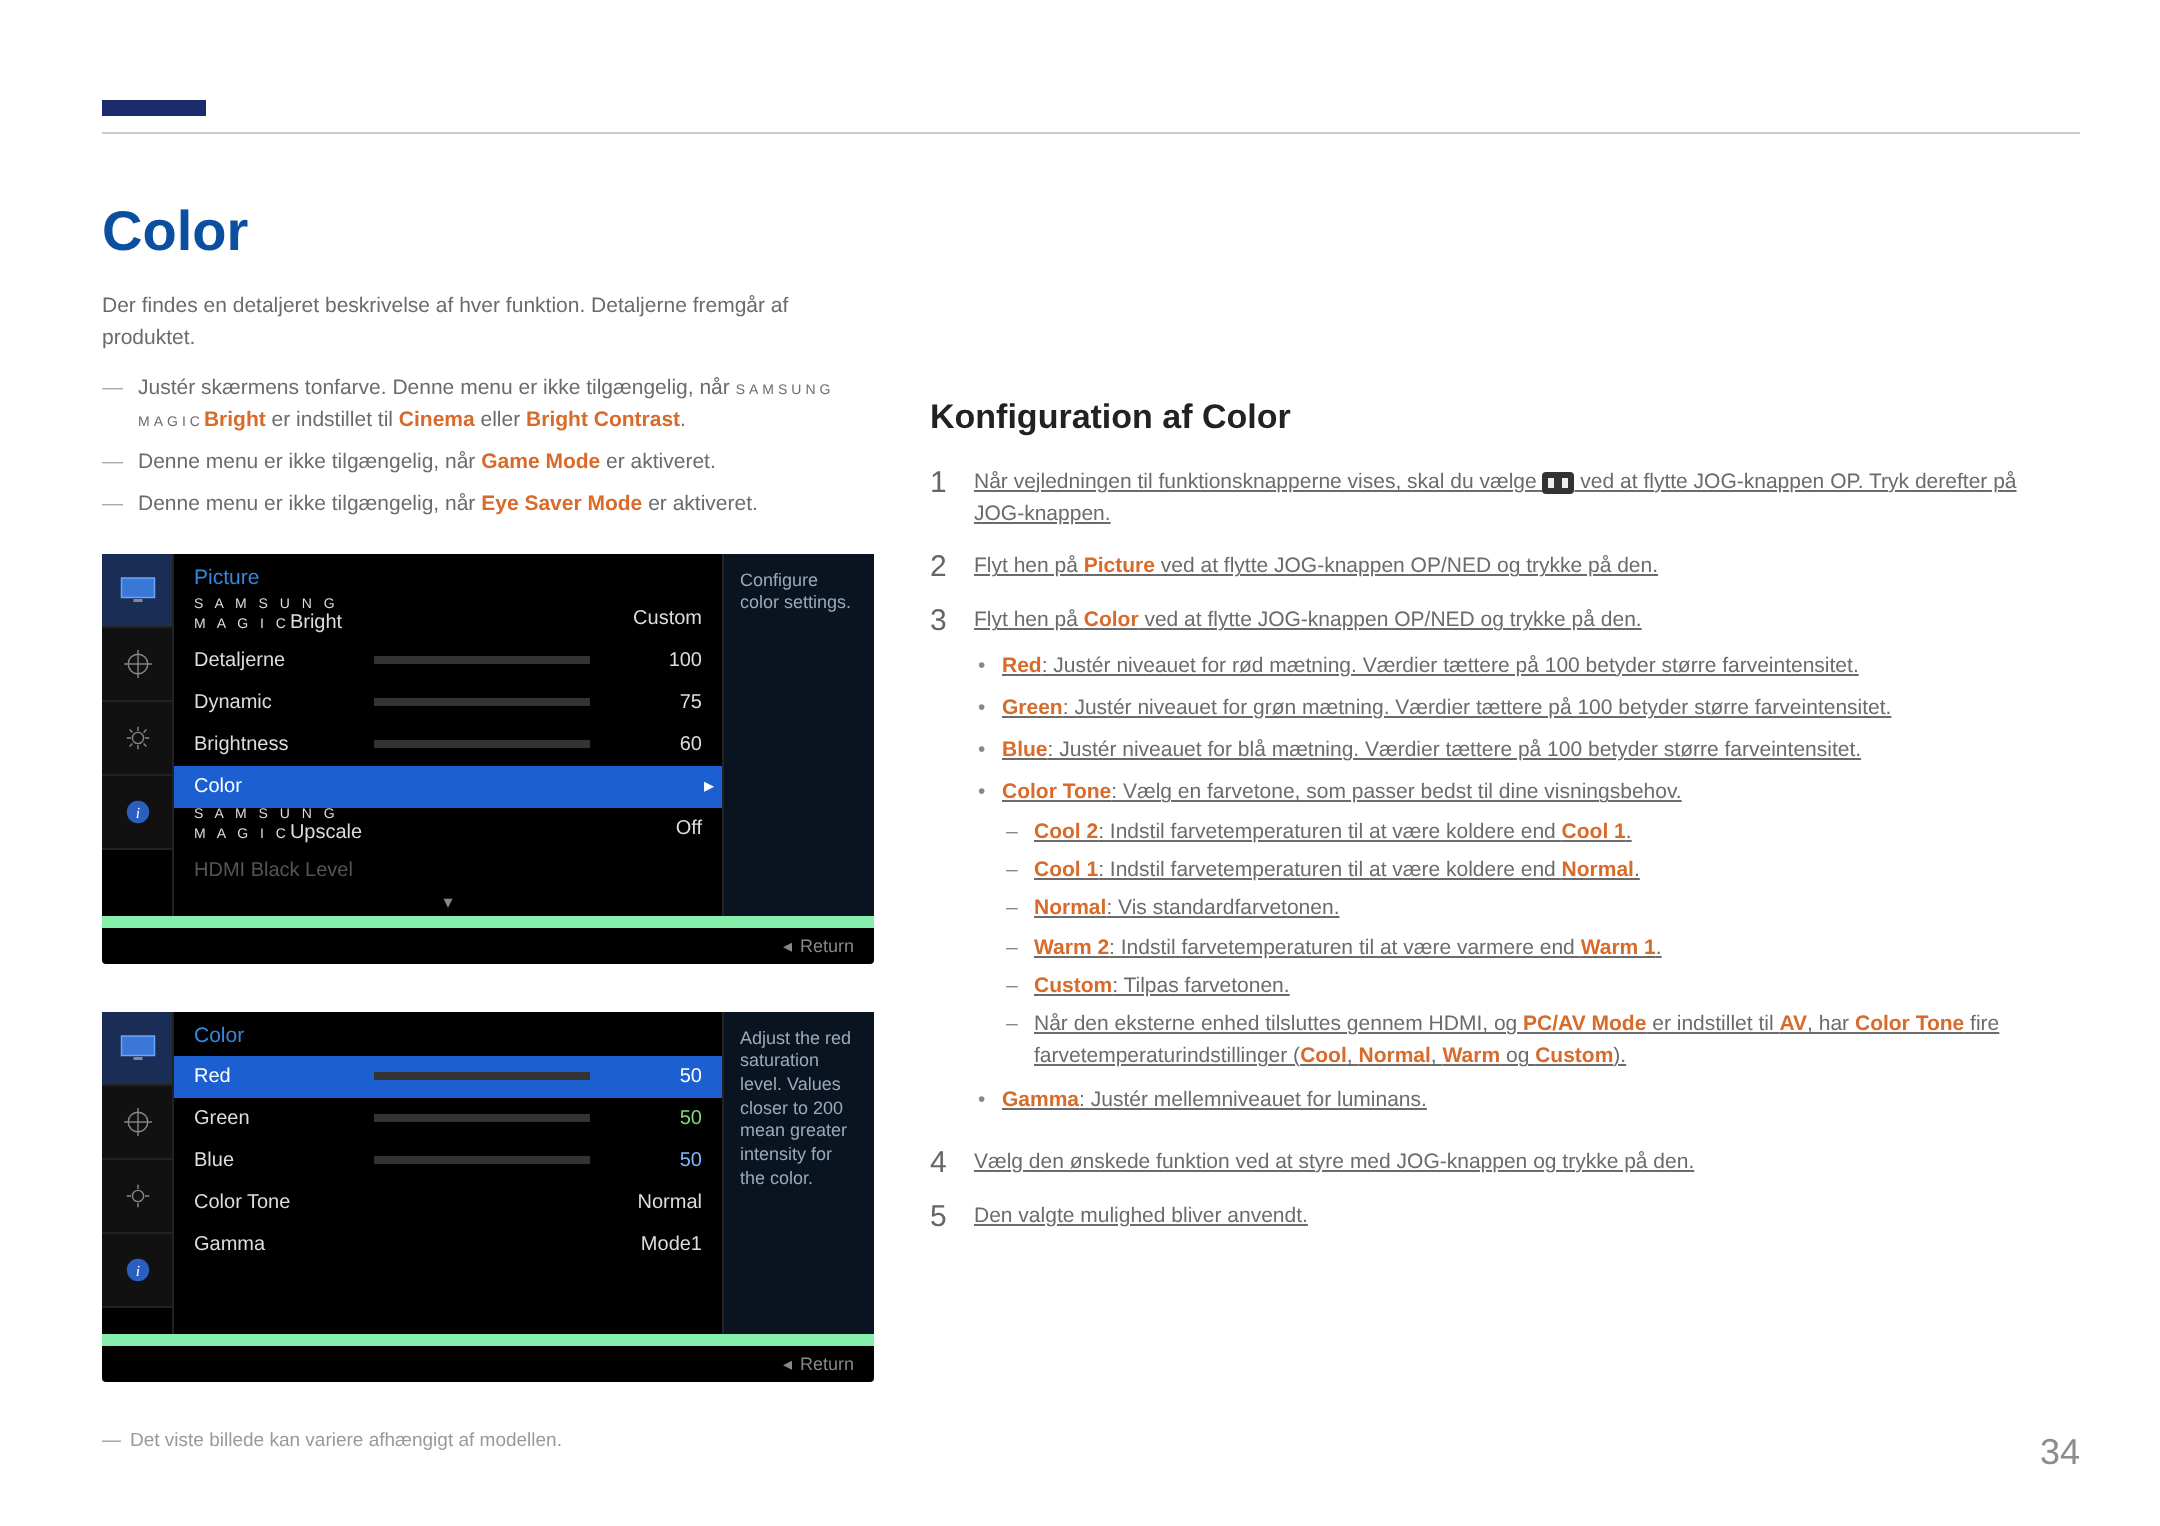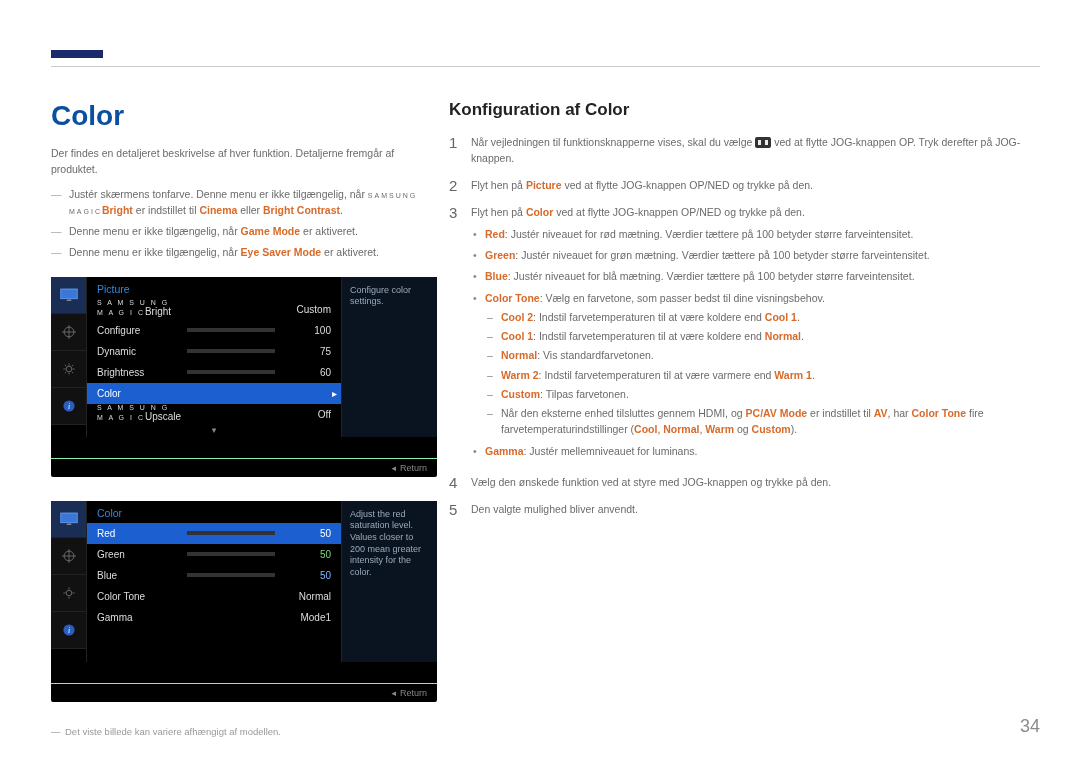--- a/index.html
+++ b/index.html
@@ -23,21 +23,22 @@
   .hairline {
     position: absolute;
     top: 66px;
     left: 51px;
     right: 40px;
     border-top: 1px solid #ccc;
   }
   .page {
     display: flex;
     padding: 100px 54px 0 51px;
-    gap: 12px;
+    gap: 28px;
+    align-items: center;
   }
   .col-left { width: 386px; flex: none; }
   .col-right { flex: 1; }
   h1 {
     color: #0b4fa0;
     font-size: 28px;
     font-weight: 600;
     margin-bottom: 14px;
   }
   h2 {
@@ -104,46 +105,45 @@
   }
   .osd-row .slider .fill { height: 4px; background: #aaa; }
   .osd-row .slider .fill.red { background: #d33; }
   .osd-row .slider .fill.green { background: #2a8; }
   .osd-row .slider .fill.blue { background: #38d; }
   .osd-row .val { width: 46px; text-align: right; }
   .osd-row .val.green { color:#7fd87f; }
   .osd-row .val.blue { color:#7fb8ff; }
   .osd-row .arrow { position:absolute; right:4px; color:#fff; }
   .osd-desc {
-    width: 96px;
+    width: 76px;
     background: #0a1420;
     color: #9ab;
     font-size: 9px;
     padding: 8px;
     line-height: 1.3;
     border-left: 1px solid #222;
   }
   .osd-foot {
-    border-top: 1px solid #86efac;
+    border-top: 6px solid #86efac;
     text-align: right;
     font-size: 9px;
     padding: 4px 10px;
     color: #888;
-    margin-top: 21px;
   }
   .osd-foot .tri { margin-right: 4px; }
   .osd-chev { text-align:center; color:#888; font-size:9px; padding-bottom:2px; }
   .footnote { color: #999; font-size: 9.5px; padding-left: 14px; position:relative; }
   .footnote::before { content:"―"; position:absolute; left:0; }
 
   
   .steps { list-style: none; }
   .step { display: flex; margin-bottom: 10px; }
   .step .num { width: 22px; flex:none; font-size: 15px; color: #666; font-weight: 400; }
-  .step .body { flex:1; color:#6b6b6b; line-height:1.55; }
+  .step .body { flex:1; color:#6b6b6b; line-height:1.55;text-decoration:underline; }
   .step .body .bul { list-style:none; margin-top:6px; }
   .step .body .bul > li { position:relative; padding-left:14px; margin-bottom:5px; }
   .step .body .bul > li::before { content:"•"; position:absolute; left:2px; color:#888; }
   .step .body .sub { list-style:none; margin-top:3px; }
   .step .body .sub li { position:relative; padding-left:16px; margin-bottom:3px; }
   .step .body .sub li::before { content:"‒"; position:absolute; left:2px; color:#888; }
   .jog-icon {
     display:inline-block;
     vertical-align:text-bottom;
     width:16px; height:11px;
@@ -212,21 +212,21 @@
             </div>
         </div>
         <div class="osd-main">
           <div class="osd-title">Picture</div>
           <div class="osd-row">
             <span class="label"><span class="magic-thin" style="display:block">S A M S U N G</span><span class="magic-thin">M A G I C</span><span>Bright</span></span>
             <span class="slider" style="background:transparent"></span>
             <span class="val">Custom</span>
           </div>
           <div class="osd-row">
-              <span class="label">Configure</span>
+              <span class="label">Detaljerne</span>
               <span class="slider"><span class="fill" style="width:100%"></span></span>
               <span class="val">100</span>
             </div>
           <div class="osd-row">
               <span class="label">Dynamic</span>
               <span class="slider"><span class="fill" style="width:75%"></span></span>
               <span class="val">75</span>
             </div>
           <div class="osd-row">
               <span class="label">Brightness</span>
@@ -235,20 +235,23 @@
             </div>
           <div class="osd-row selected">
               <span class="label">Color</span>
               <span class="arrow">▸</span>
             </div>
           <div class="osd-row">
             <span class="label"><span class="magic-thin" style="display:block">S A M S U N G</span><span class="magic-thin">M A G I C</span><span>Upscale</span></span>
             <span class="slider" style="background:transparent"></span>
             <span class="val">Off</span>
           </div>
+          <div class="osd-row disabled">
+              <span class="label" style="flex:1">HDMI Black Level</span>
+            </div>
           <div class="osd-chev">▾</div>
         </div>
         <div class="osd-desc">Configure color settings.</div>
       </div>
       <div class="osd-foot"><span class="tri">◂</span><span>Return</span></div>
     </div>
 
     <div class="osd">
       <div class="osd-body">
         <div class="osd-sidebar">

